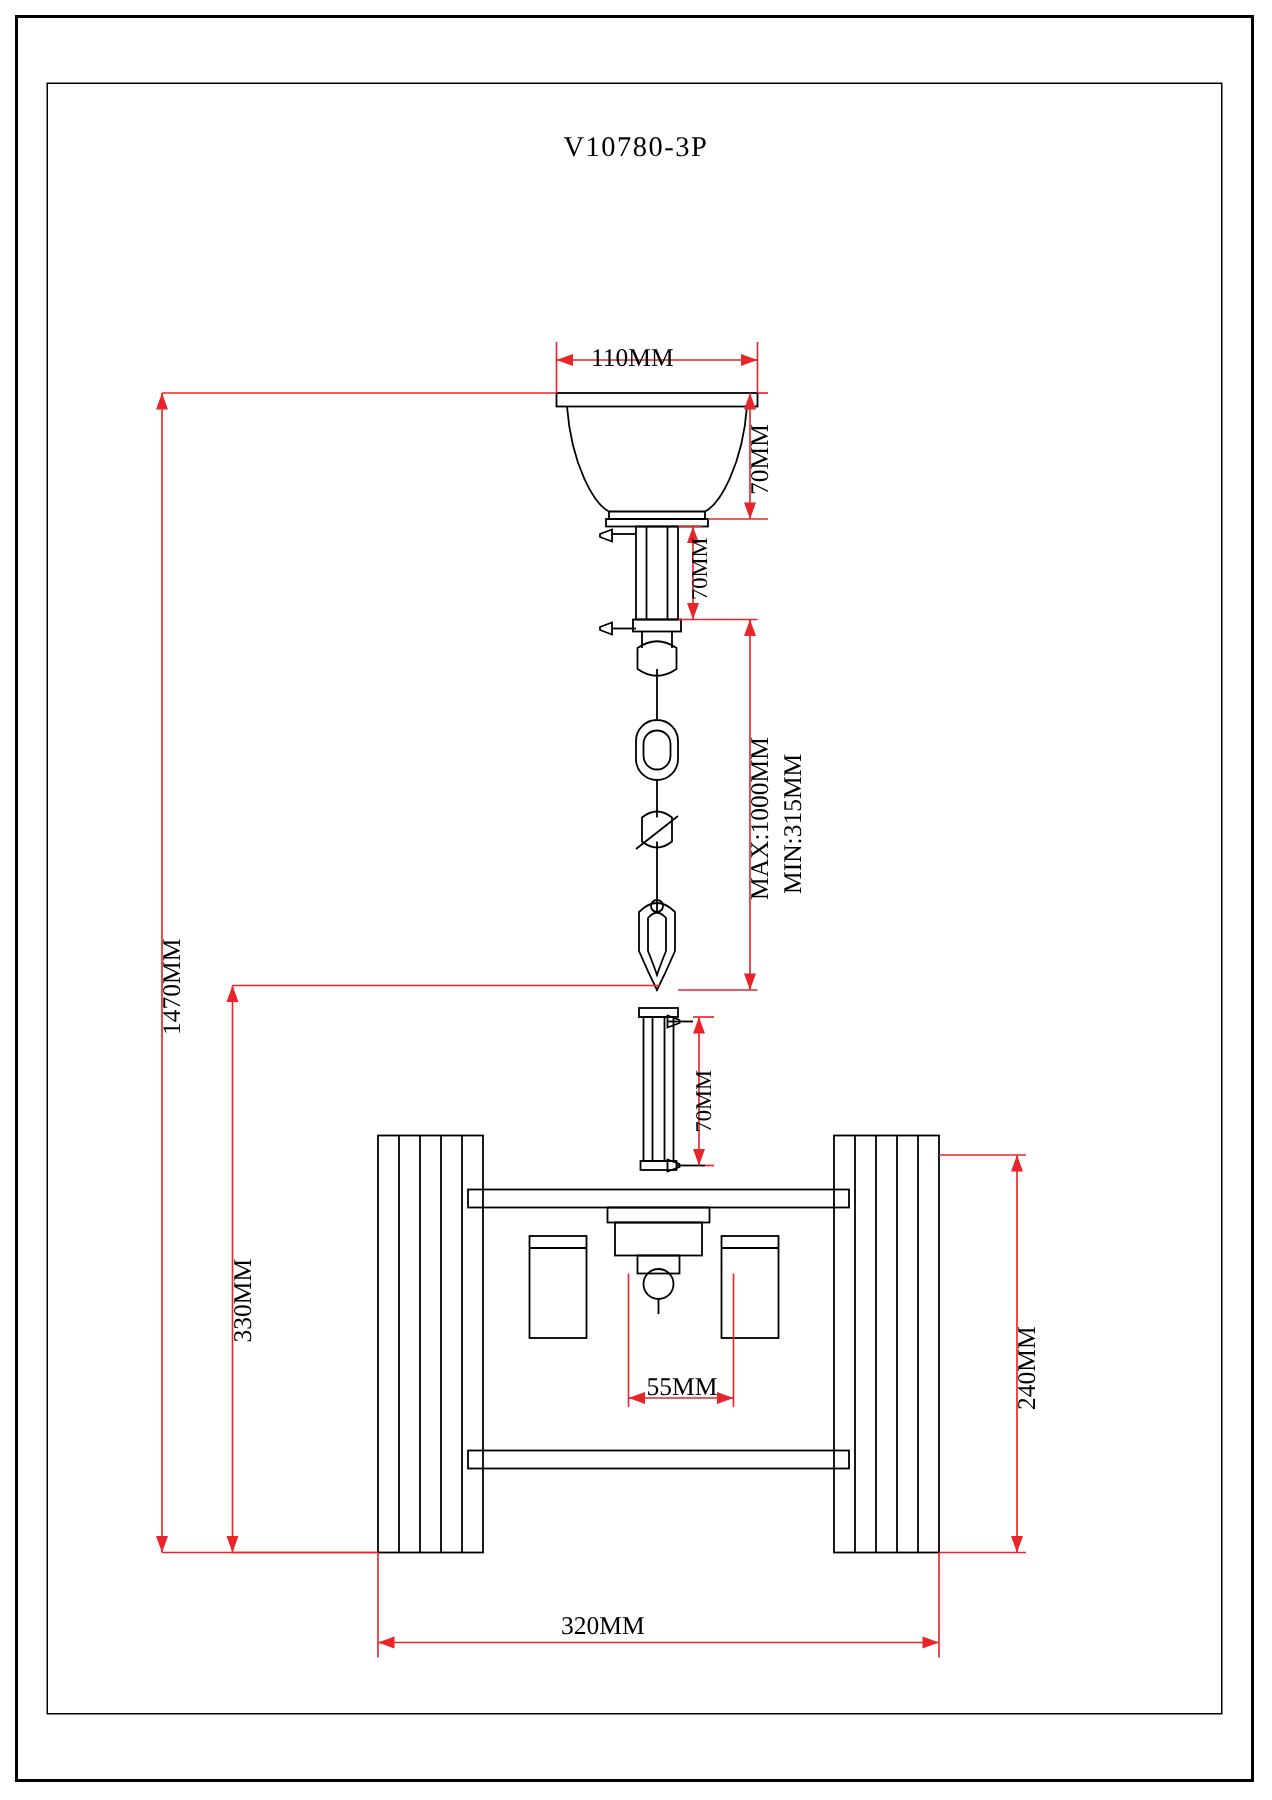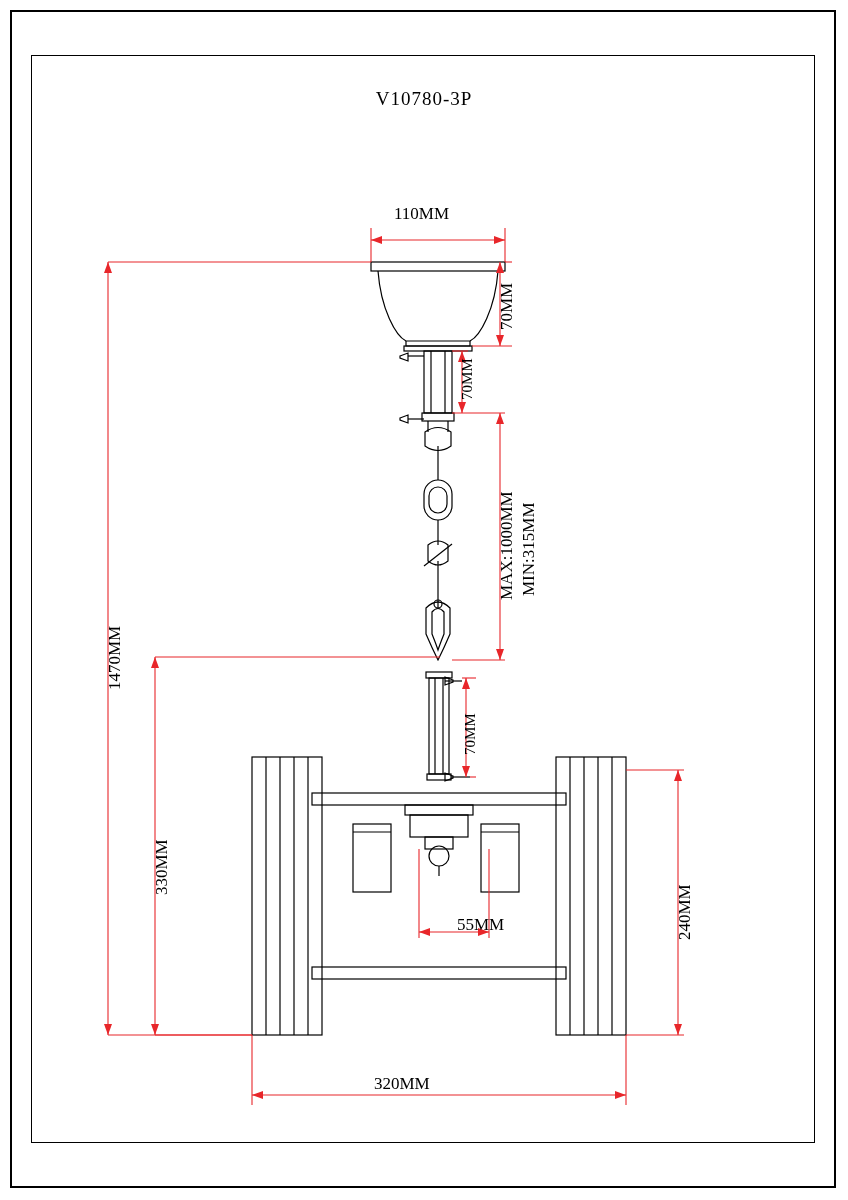--- a/index.html
+++ b/index.html
@@ -253,35 +253,35 @@
         <line x1="252" y1="1035" x2="252" y2="1105"></line>
         <line x1="626" y1="1035" x2="626" y2="1105"></line>
         <line x1="252" y1="1095" x2="626" y2="1095"></line>
         <polygon points="252,1095 263,1091 263,1099" stroke="none"></polygon>
         <polygon points="626,1095 615,1091 615,1099" stroke="none"></polygon>
       </g>
 
     </g>
   </svg>
 
-  <div class="dimlabel" style="left:394px; top:204px;">110MM</div>
+  <div class="dimlabel" style="left:394px; top:229px;">110MM</div>
 
   <div class="dimlabel vert" style="left:497px; top:330px; transform: rotate(-90deg);">70MM</div>
 
   <div class="dimlabel vert" style="left:459px; top:400px; transform: rotate(-90deg); font-size:15px;">70MM</div>
 
   <div class="dimlabel vert" style="left:497px; top:600px; transform: rotate(-90deg);">MAX:1000MM</div>
 
   <div class="dimlabel vert" style="left:519px; top:596px; transform: rotate(-90deg);">MIN:315MM</div>
 
   <div class="dimlabel vert" style="left:462px; top:755px; transform: rotate(-90deg); font-size:15px;">70MM</div>
 
   <div class="dimlabel vert" style="left:105px; top:690px; transform: rotate(-90deg);">1470MM</div>
 
   <div class="dimlabel vert" style="left:152px; top:895px; transform: rotate(-90deg);">330MM</div>
 
   <div class="dimlabel vert" style="left:675px; top:940px; transform: rotate(-90deg);">240MM</div>
 
-  <div class="dimlabel" style="left:457px; top:915px;">55MM</div>
+  <div class="dimlabel" style="left:431px; top:915px;">55MM</div>
 
   <div class="dimlabel" style="left:374px; top:1074px;">320MM</div>
 
 </div>
 
 </body></html>

